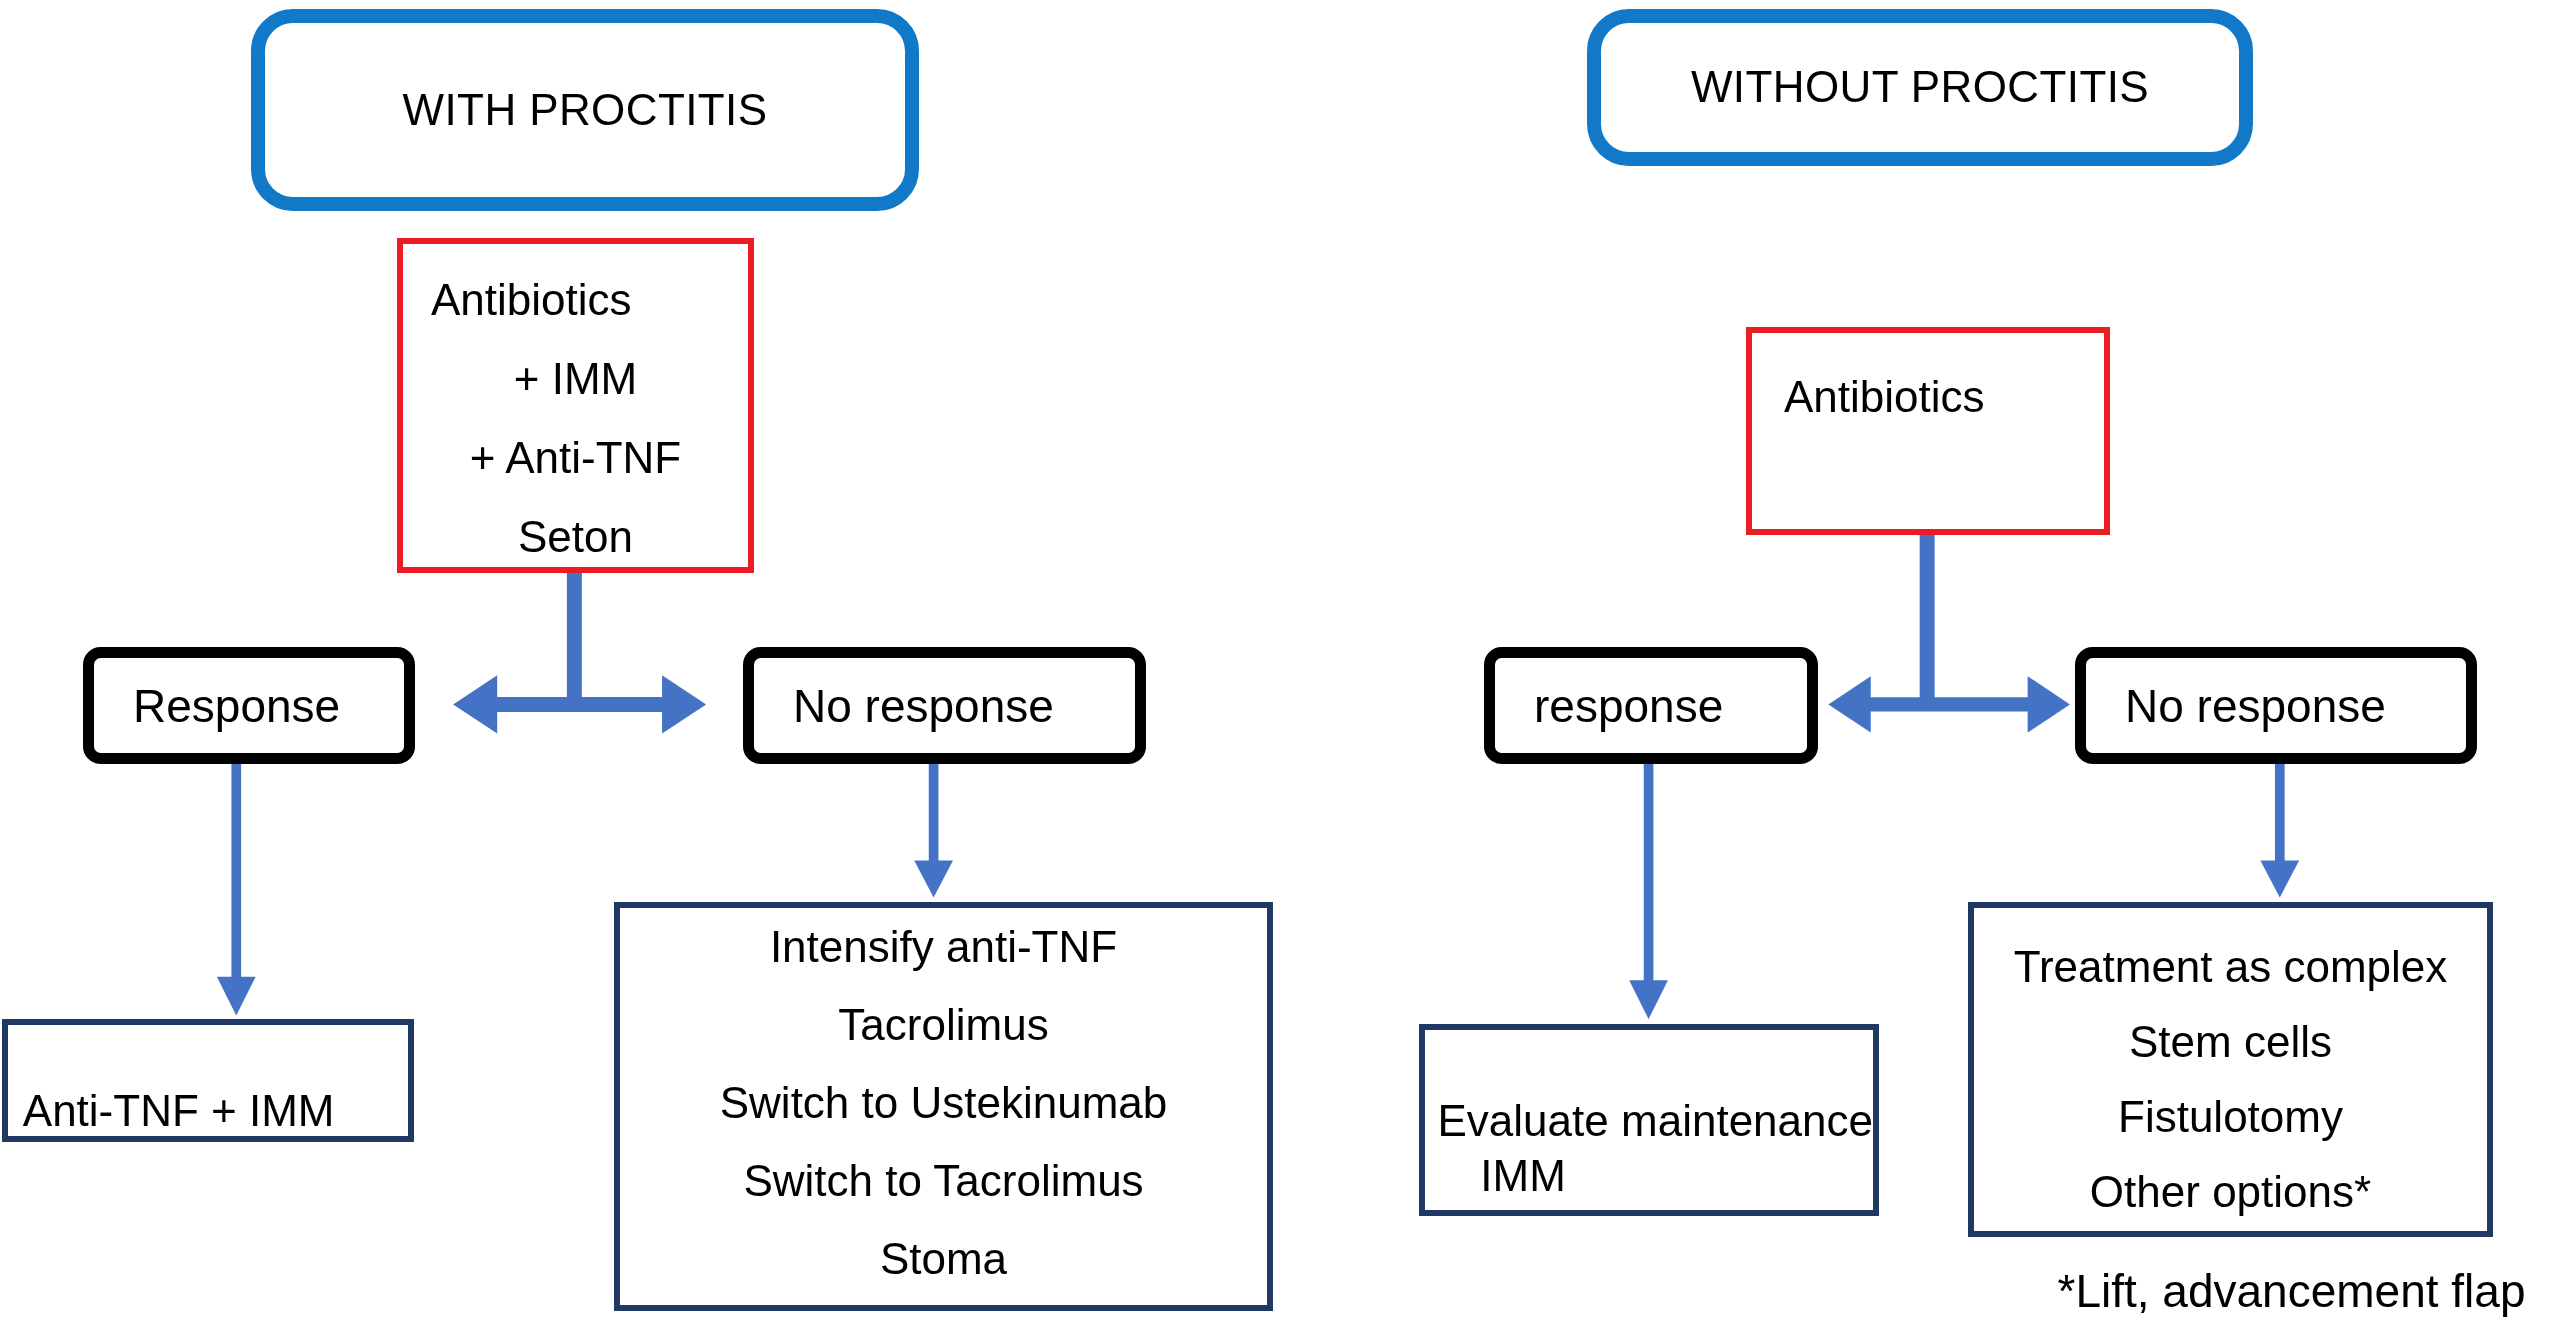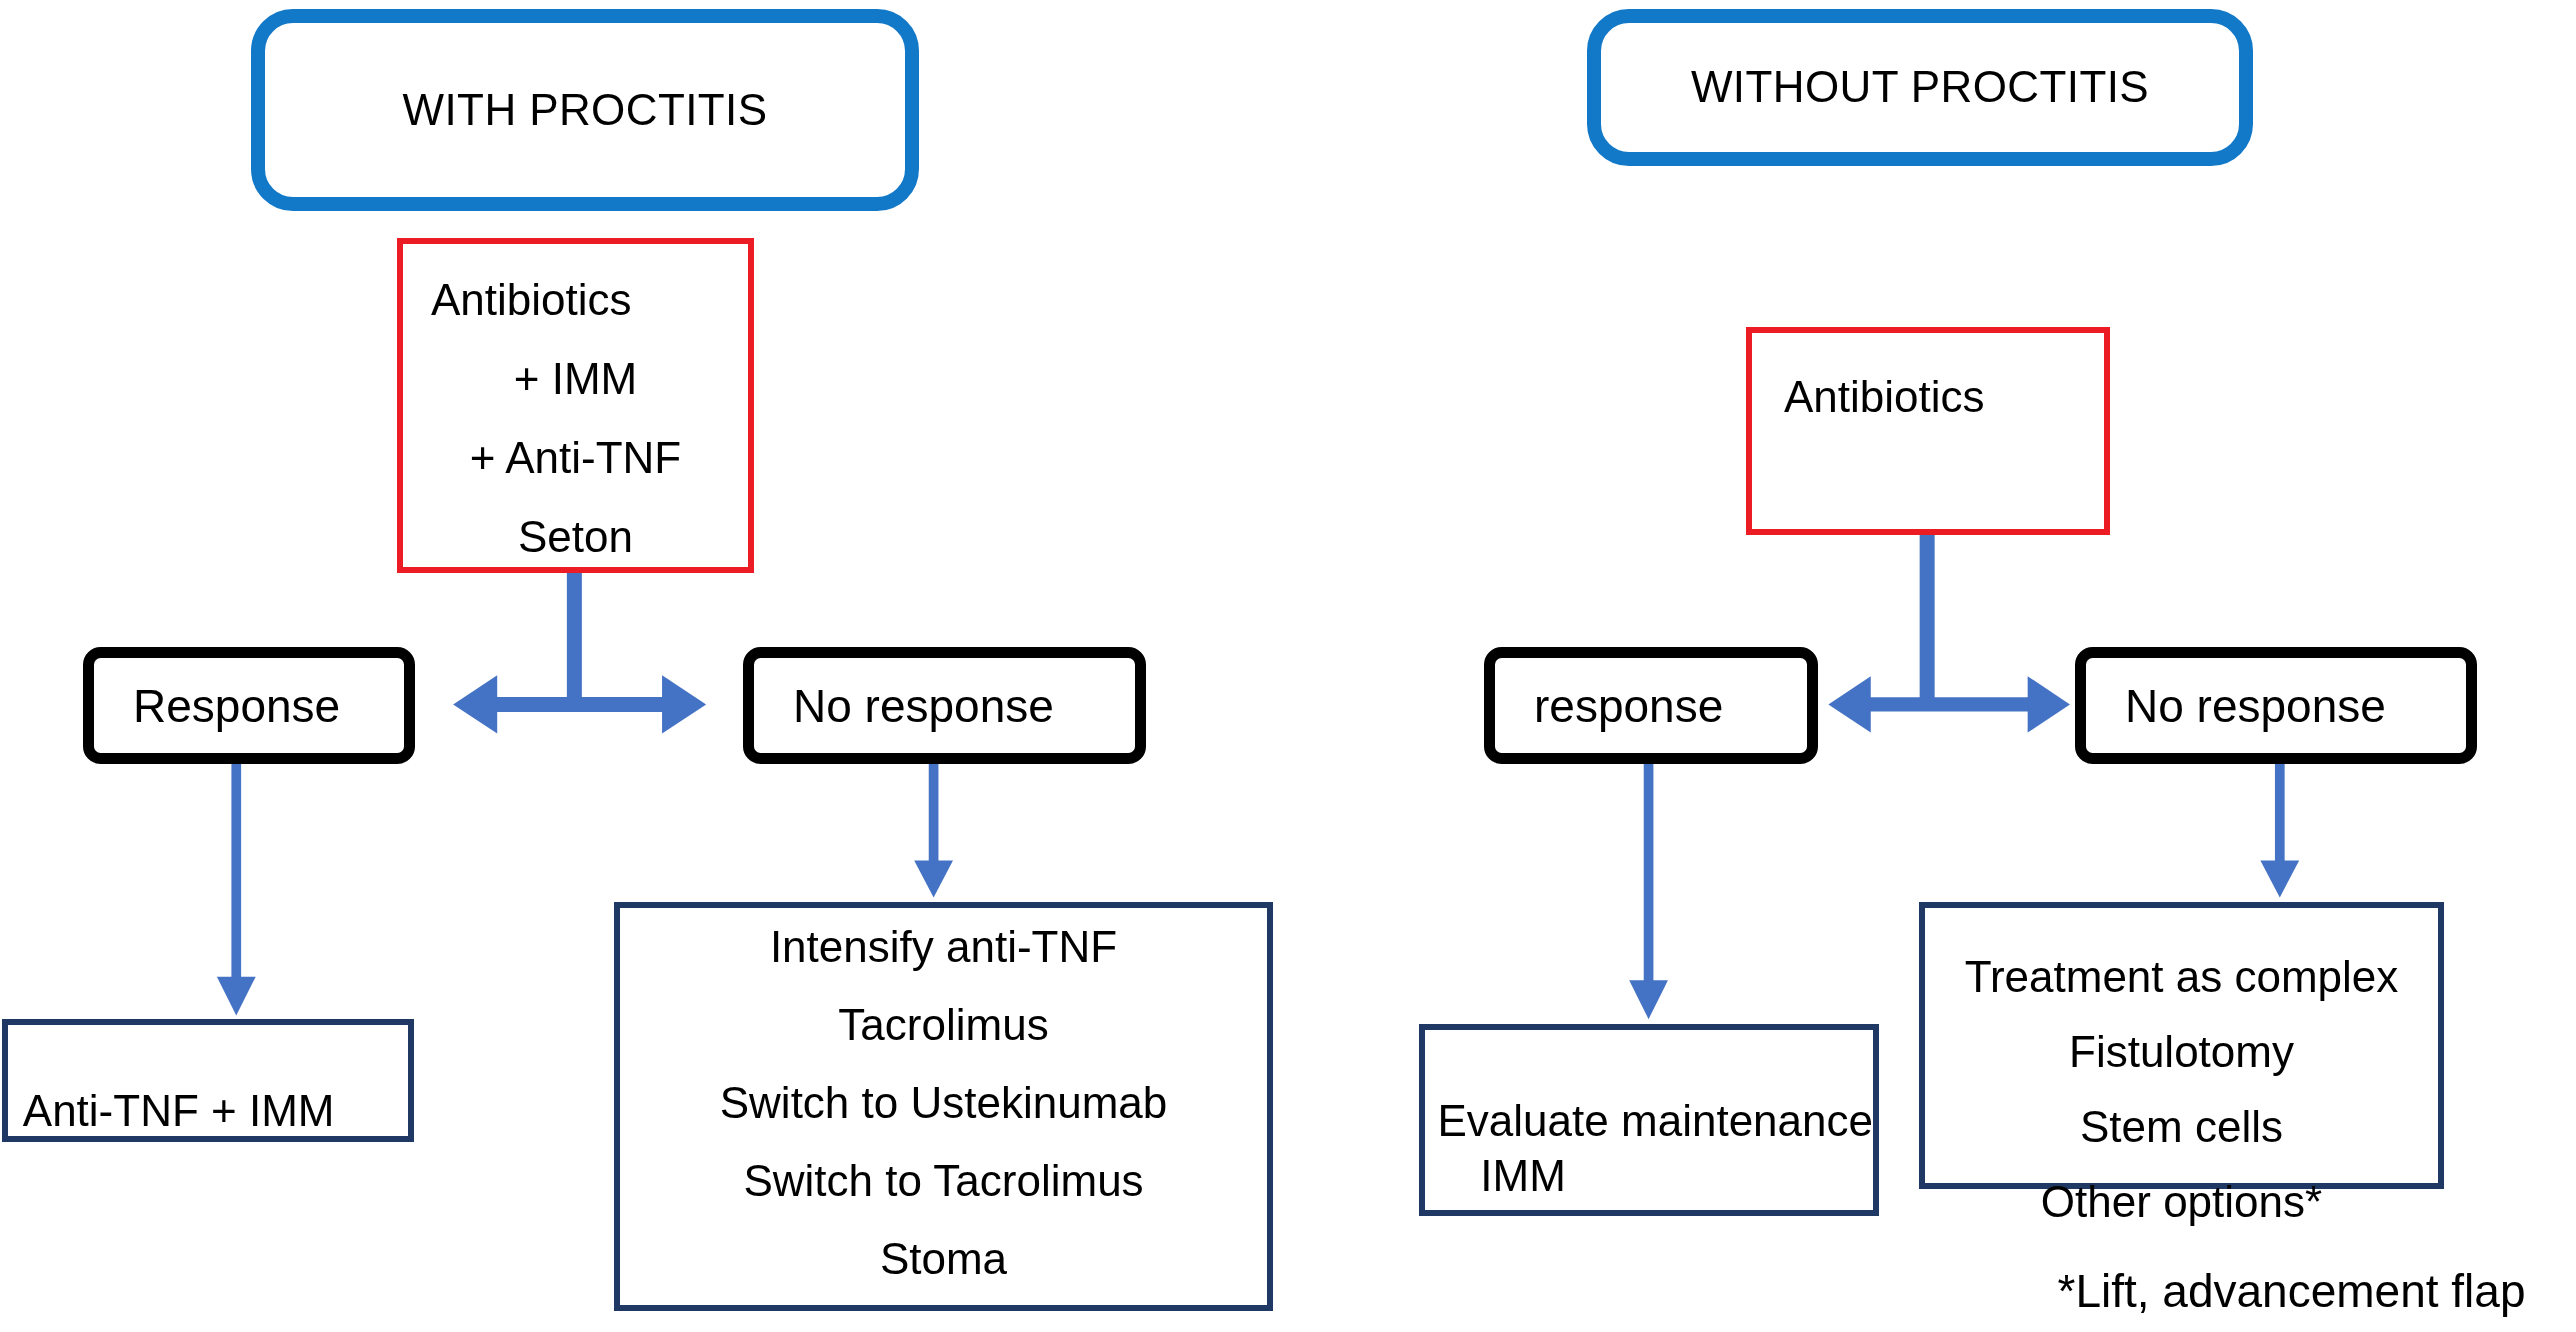--- a/index.html
+++ b/index.html
@@ -39,21 +39,21 @@
   #noresponse-right{left:2075px;top:647px;width:402px;height:117px;}
 
   
   .navybox{border:6.2px solid #1F3864;font-size:44px;}
   #antitnf-box{left:1.8px;top:1019px;width:412px;height:123px;display:flex;align-items:flex-end;padding-left:15px;}
   #intensify-box{left:614px;top:902px;width:659px;height:409px;}
   #intensify-box .bline{height:78px;line-height:78px;text-align:center;}
   #evaluate-box{left:1419px;top:1024px;width:460px;height:192px;
     display:flex;flex-direction:row;justify-content:center;align-items:center;}
   #evaluate-box .bline{height:55px;line-height:55px;text-align:center;}
-  #treatment-box{left:1919px;top:902px;width:525px;height:287px;padding-top:31px;}
+  #treatment-box{left:1968px;top:902px;width:525px;height:335px;padding-top:21px;}
   #treatment-box .bline{height:75px;line-height:75px;text-align:center;}
 
   #footnote{left:2029px;top:1264px;width:525px;text-align:center;font-size:46px;background:transparent;}
 </style>
 </head>
 <body>
 
 <div class="canvas">
 
   <svg class="connectors" viewBox="0 0 2922 1512" fill="none" xmlns="http://www.w3.org/2000/svg">
@@ -135,21 +135,21 @@
     <div class="bline">Stoma</div>
   </div>
 
   <div class="node navybox" id="evaluate-box">
     <div class="bline">Evaluate IMM</div>
     <div class="bline">maintenance</div>
   </div>
 
   <div class="node navybox" id="treatment-box">
     <div class="bline">Treatment as complex</div>
+    <div class="bline">Stem cells</div>
     <div class="bline">Fistulotomy</div>
-    <div class="bline">Stem cells</div>
     <div class="bline">Other options*</div>
   </div>
 
   <div class="node" id="footnote">*Lift, advancement flap</div>
 
 </div>
 
 
 </body></html>

